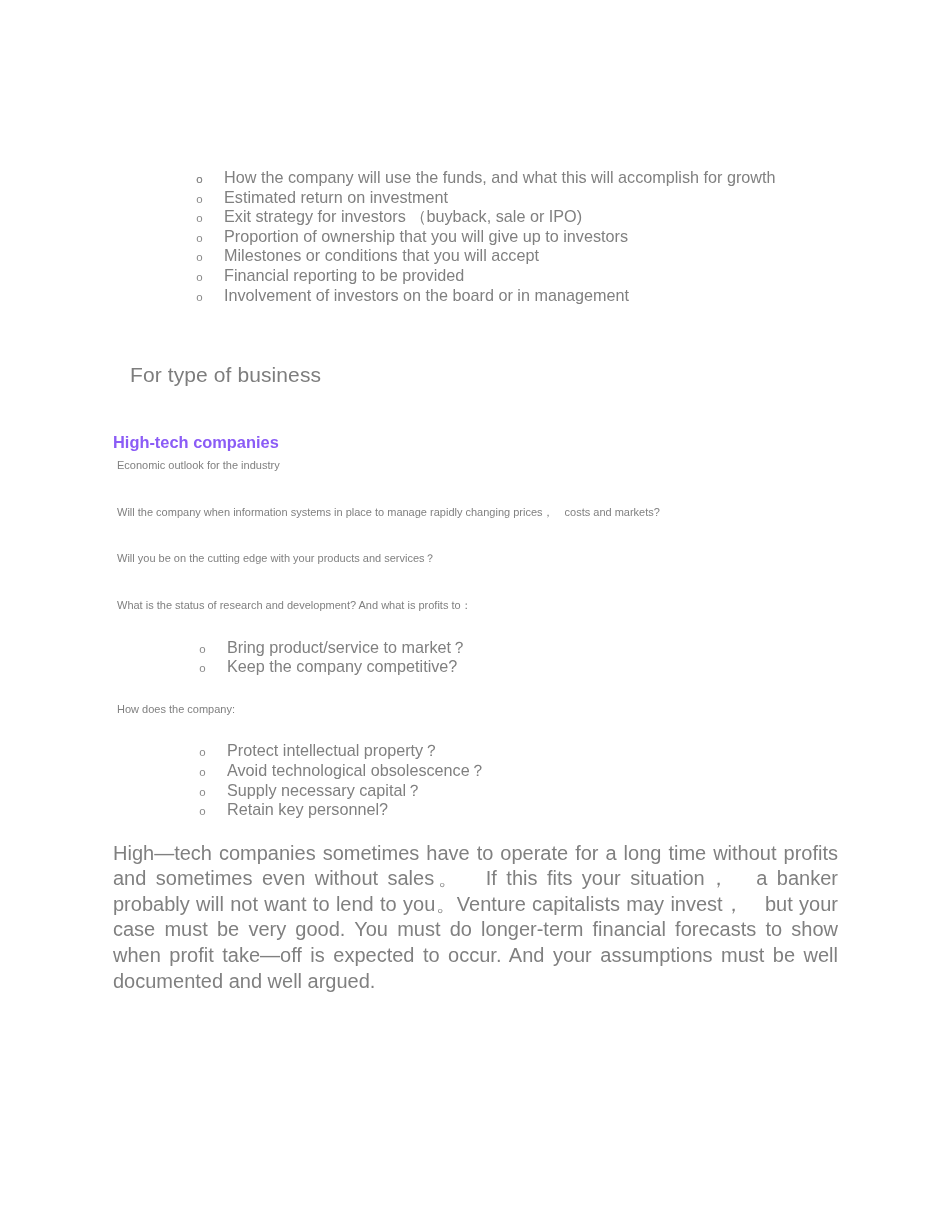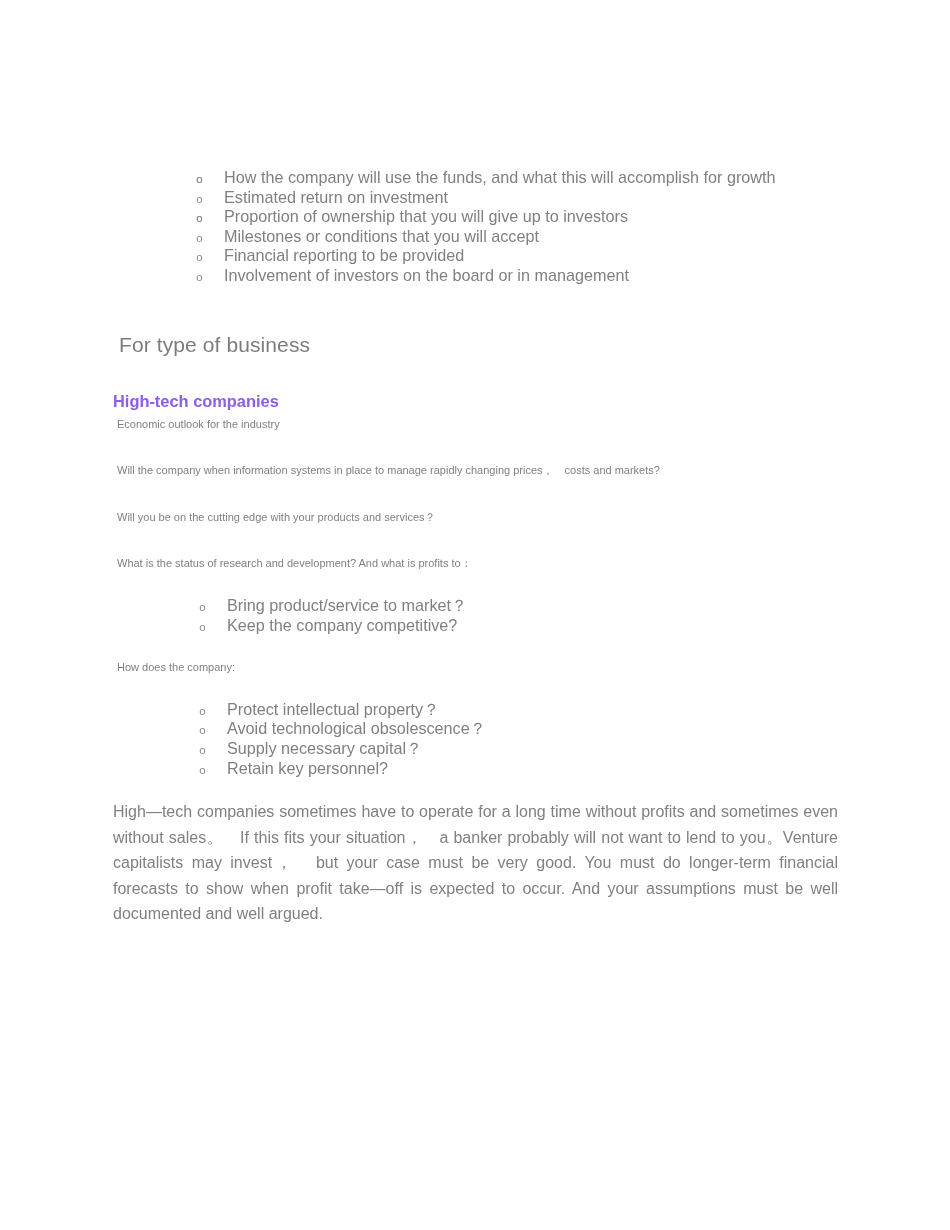--- a/index.html
+++ b/index.html
@@ -60,21 +60,21 @@
   ul.bullets.indent2 li .marker {
     left: 86px;
   }
 
   
   .h-section {
     font-size: 21px;
     line-height: 25px;
     font-weight: normal;
     color: #7d7d7d;
-    margin: 6px;
+    margin: 17px;
     letter-spacing: 0.1px;
   }
   .h-sub {
     font-size: 16.4px;
     line-height: 20px;
     font-weight: bold;
     color: #8b5cf6;
     margin: 0;
   }
 
@@ -84,21 +84,21 @@
     line-height: 19.6px;
     margin: 4px;
     color: #808080;
   }
   p.plain {
     white-space: nowrap;
   }
   p.justified {
     text-align: justify;
     text-align-last: left;
-    font-size: 16px;
+    font-size: 20px;
     line-height: 25.6px;
     margin: 0;
     color: #808080;
   }
 
   
   .sp-list-to-section { height: 40px; }
   .sp-section-to-sub  { height: 28px; }
   .sp-para            { height: 19px; }
   .sp-para-to-list    { height: 18px; }
@@ -118,20 +118,21 @@
       <li>
         <span class="marker">o</span>
         <span>How the company will use the funds, and what this will accomplish for growth</span>
       </li>
       <li>
         <span class="marker">o</span>
         <span>Estimated return on investment</span>
       </li>
       <li>
         <span class="marker">o</span>
+        <span>Exit strategy for investors （buyback, sale or IPO)</span>
       </li>
       <li>
         <span class="marker">o</span>
         <span>Proportion of ownership that you will give up to investors</span>
       </li>
       <li>
         <span class="marker">o</span>
         <span>Milestones or conditions that you will accept</span>
       </li>
       <li>

